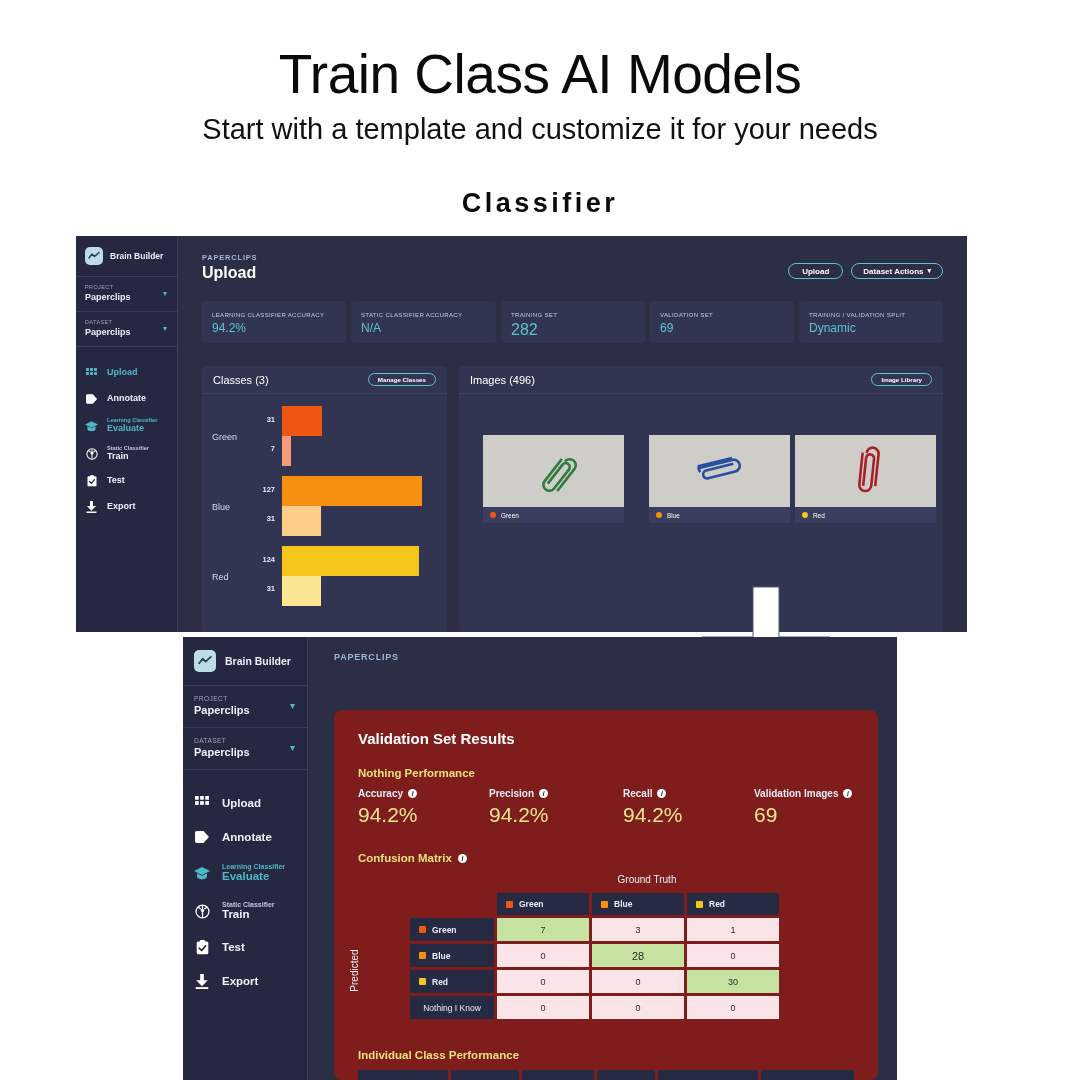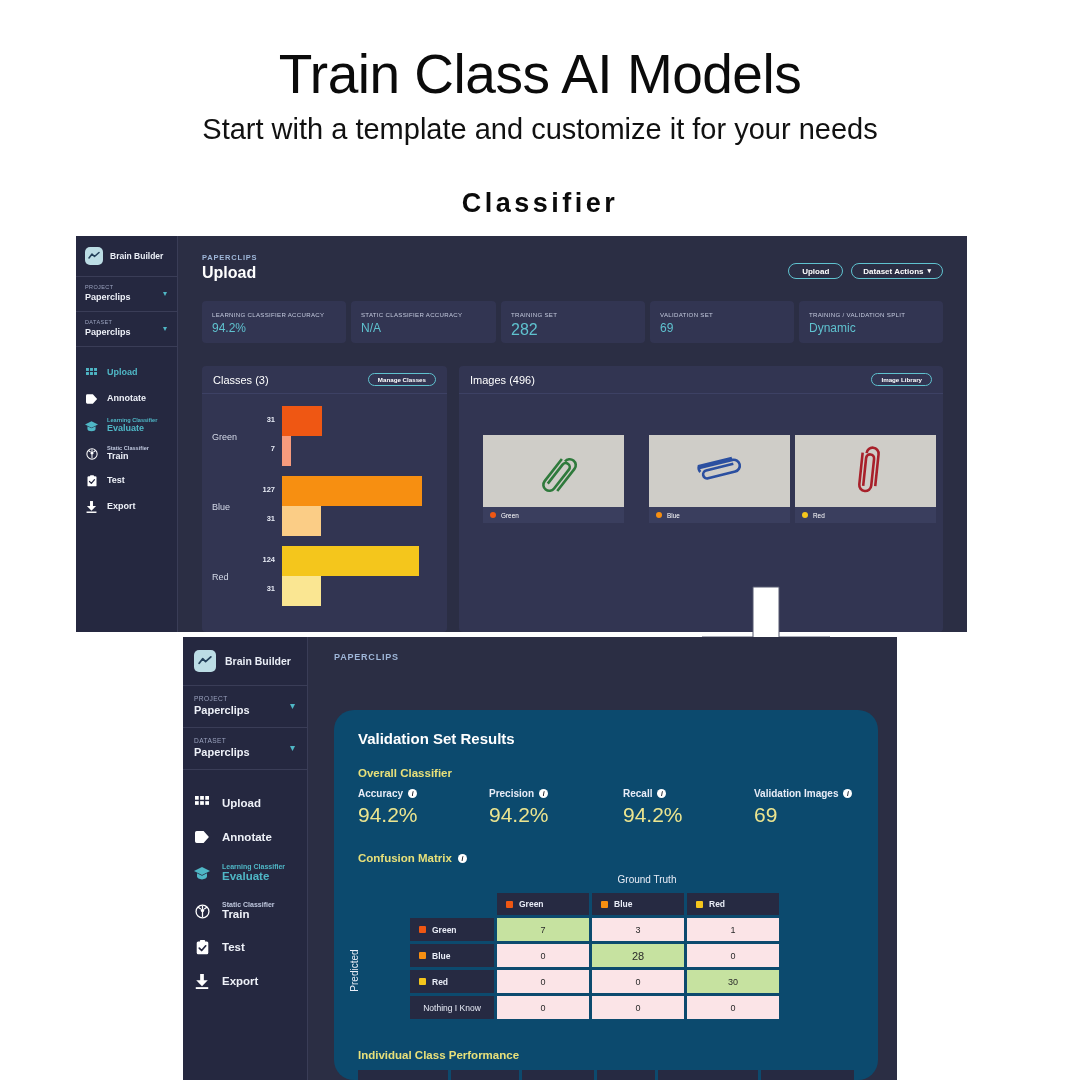--- a/index.html
+++ b/index.html
@@ -76,21 +76,21 @@
 
   
   .img-card { position: absolute; background: #3a3e5e; }
   .img-photo { position: absolute; left: 0; top: 0; right: 0;
                background: #cfcdc8; overflow: hidden; }
   .img-cap { position: absolute; left: 0; right: 0; bottom: 0; display: flex;
              align-items: center; color: #ffffff; }
   .dot { border-radius: 50%; flex: none; }
 
   
-  .darkpanel { position: absolute; background: #0c4a6e; border-radius: 20px; }
+  .darkpanel { position: absolute; background: #7f1d1d; border-radius: 8px; }
   .sec-title { color: #ffffff; font-weight: 700; }
   .gold-head { color: #e8e07a; font-weight: 700; }
   .metric-k { color: #e8ecf7; font-weight: 700; }
   .metric-v { color: #ece58f; }
   .info-i { display: inline-flex; align-items: center; justify-content: center;
             border-radius: 50%; background: #ffffff; color: #0e1019;
             font-weight: 700; font-style: italic; }
 
   table.cm { border-collapse: separate; border-spacing: 3px; table-layout: fixed; }
   table.cm td { text-align: center; vertical-align: middle; }
@@ -457,21 +457,21 @@
 
     <div class="content" style="left:125px;">
       <div style="position:absolute; left:26px; top:15px;">
         <div class="crumb" style="font-size:9px;">PAPERCLIPS</div>
       </div>
 
       <div class="darkpanel" style="left:26px; top:73px; right:19px; bottom:0;">
 
         <div class="sec-title" style="position:absolute; left:24px; top:20px; font-size:15px;">Validation Set Results</div>
 
-        <div class="gold-head" style="position:absolute; left:24px; top:57px; font-size:11.5px;">Overall Classifier</div>
+        <div class="gold-head" style="position:absolute; left:24px; top:57px; font-size:11.5px;">Nothing Performance</div>
 
         <div style="position:absolute; left:24px; top:78px; right:24px; height:55px;">
           <div style="position:absolute; left:0; top:0;">
             <div class="hdr-flex" style="gap:5px;">
               <span class="metric-k" style="font-size:10px;">Accuracy</span>
               <span class="info-i" style="width:9px;height:9px;font-size:6.5px;">i</span>
             </div>
             <div class="metric-v" style="font-size:21px; margin-top:4px;">94.2%</div>
           </div>
           <div style="position:absolute; left:131px; top:0;">

